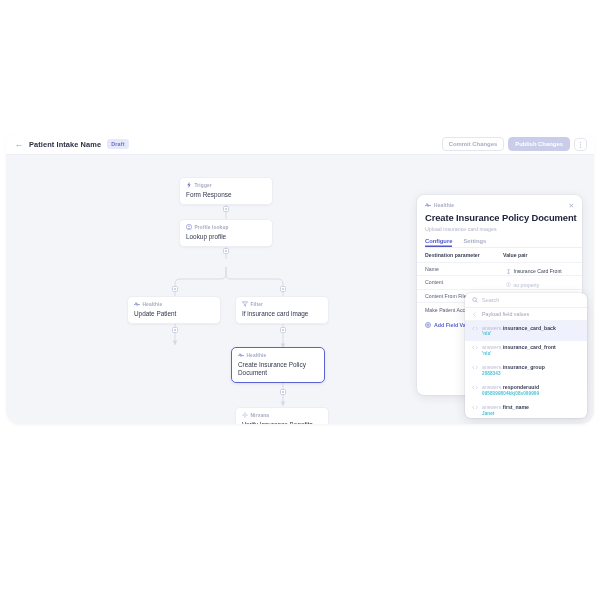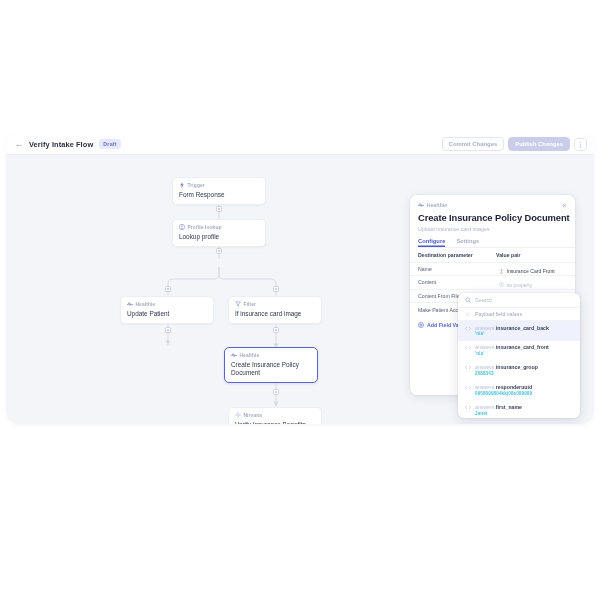--- a/index.html
+++ b/index.html
@@ -58,21 +58,21 @@
   #commit-btn { background: #ffffff; color: #a8adc4; border: 1px solid #e4e6ef; }
   #publish-btn { background: #c9cdea; color: #ffffff; border: 1px solid #c9cdea; }
   #kebab-btn {
     width: 13px; height: 13px; border: 1px solid #e4e6ef; border-radius: 4px;
     background: #fff; color: #8f95b5; font-size: 7px; line-height: 11px;
     text-align: center; cursor: pointer;
   }
 
   
   #canvas {
-    position: absolute; left: 0; top: 21px;
+    position: absolute; left: 7px; top: 21px;
     width: 100%; height: 269px;
     background: #f4f5f8;
   }
   #edges { position: absolute; left: 0; top: 0; width: 100%; height: 100%; }
 
   
   .node {
     position: absolute;
     background: #ffffff;
     border: 1px solid #eceef4;
@@ -222,21 +222,21 @@
     word-break: break-all;
   }
 </style>
 </head>
 <body>
 
 <div id="app-window">
 
   <div id="header">
     <div id="back-arrow">←</div>
-    <div id="flow-title">Verify Intake Flow</div>
+    <div id="flow-title">Patient Intake Name</div>
     <div id="draft-badge">Draft</div>
     <div id="header-actions">
       <div class="hbtn" id="commit-btn">Commit Changes</div>
       <div class="hbtn" id="publish-btn">Publish Changes</div>
       <div id="kebab-btn">⋮</div>
     </div>
   </div>
 
   <div id="canvas">
 

